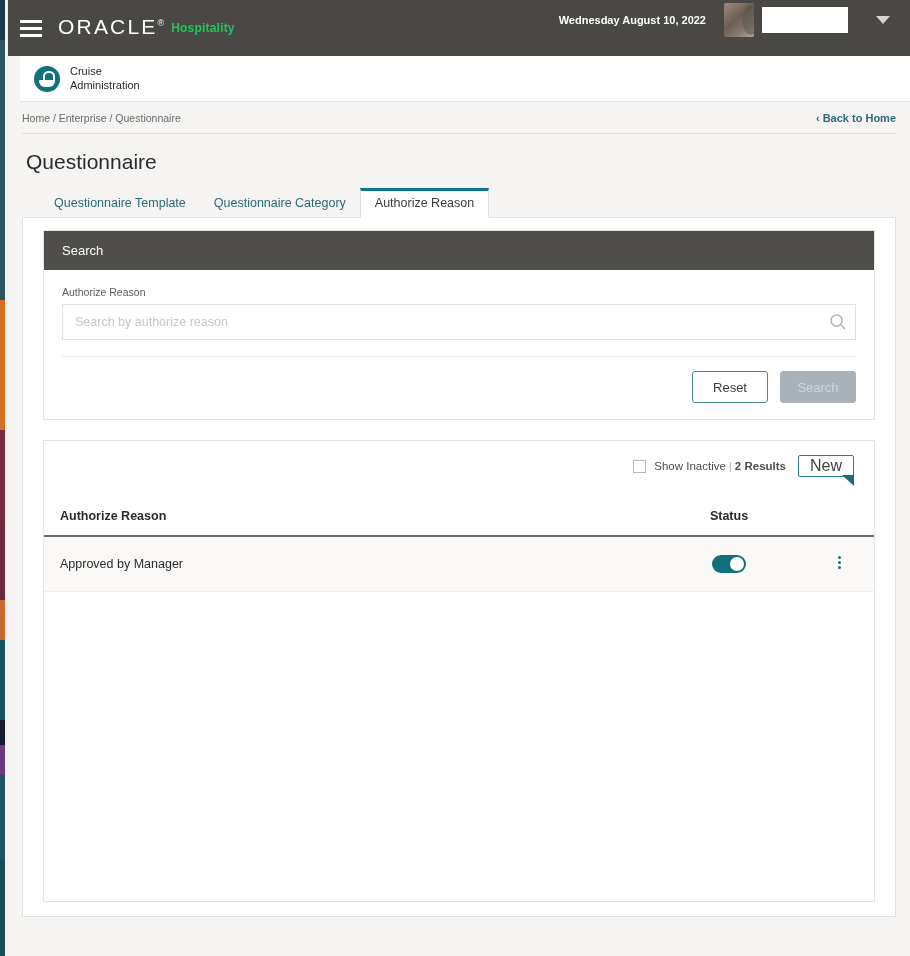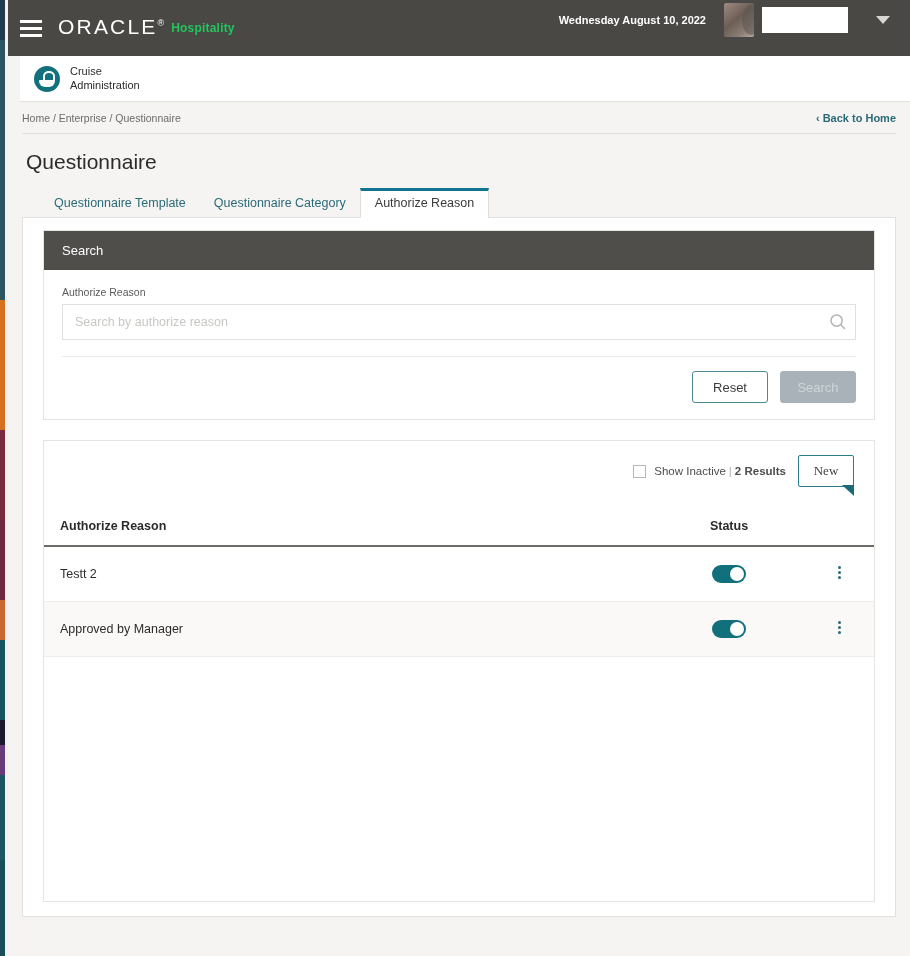--- a/index.html
+++ b/index.html
@@ -343,26 +343,26 @@
     white-space: nowrap;
     margin-right: 12px;
   }
   .toolbar-text .sep { color: #b0aeab; margin: 0 3px; }
   .toolbar-text .count { font-weight: bold; }
   .btn-new {
     position: relative;
     background: #ffffff;
     border: 1px solid #2a7d8c;
     color: #444;
-    font-size: 13px;
-    height: 32px;
+    font-size: 16px;
+    height: 22px;
     width: 56px;
     border-radius: 2px;
     cursor: pointer;
-    font-family: Liberation Serif, serif;
+    font-family: Liberation Sans, sans-serif;
   }
   .btn-new::after {
     content: "";
     position: absolute;
     right: -1px; bottom: -10px;
     width: 0; height: 0;
     border-left: 12px solid transparent;
     border-top: 11px solid #1c6a78;
   }
 
@@ -517,29 +517,20 @@
 
         <table class="tbl">
           <thead>
             <tr>
               <th class="th-name">Authorize Reason</th>
               <th class="th-status">Status</th>
               <th class="th-menu"></th>
             </tr>
           </thead>
           <tbody>
-            <tr>
-              <td class="td-name">Testt 2</td>
-              <td class="td-status">
-                <span class="toggle"><span class="knob"></span></span>
-              </td>
-              <td class="td-menu">
-                <span class="kebab"><i></i><i></i><i></i></span>
-              </td>
-            </tr>
             <tr class="alt">
               <td class="td-name">Approved by Manager</td>
               <td class="td-status">
                 <span class="toggle"><span class="knob"></span></span>
               </td>
               <td class="td-menu">
                 <span class="kebab"><i></i><i></i><i></i></span>
               </td>
             </tr>
           </tbody>

